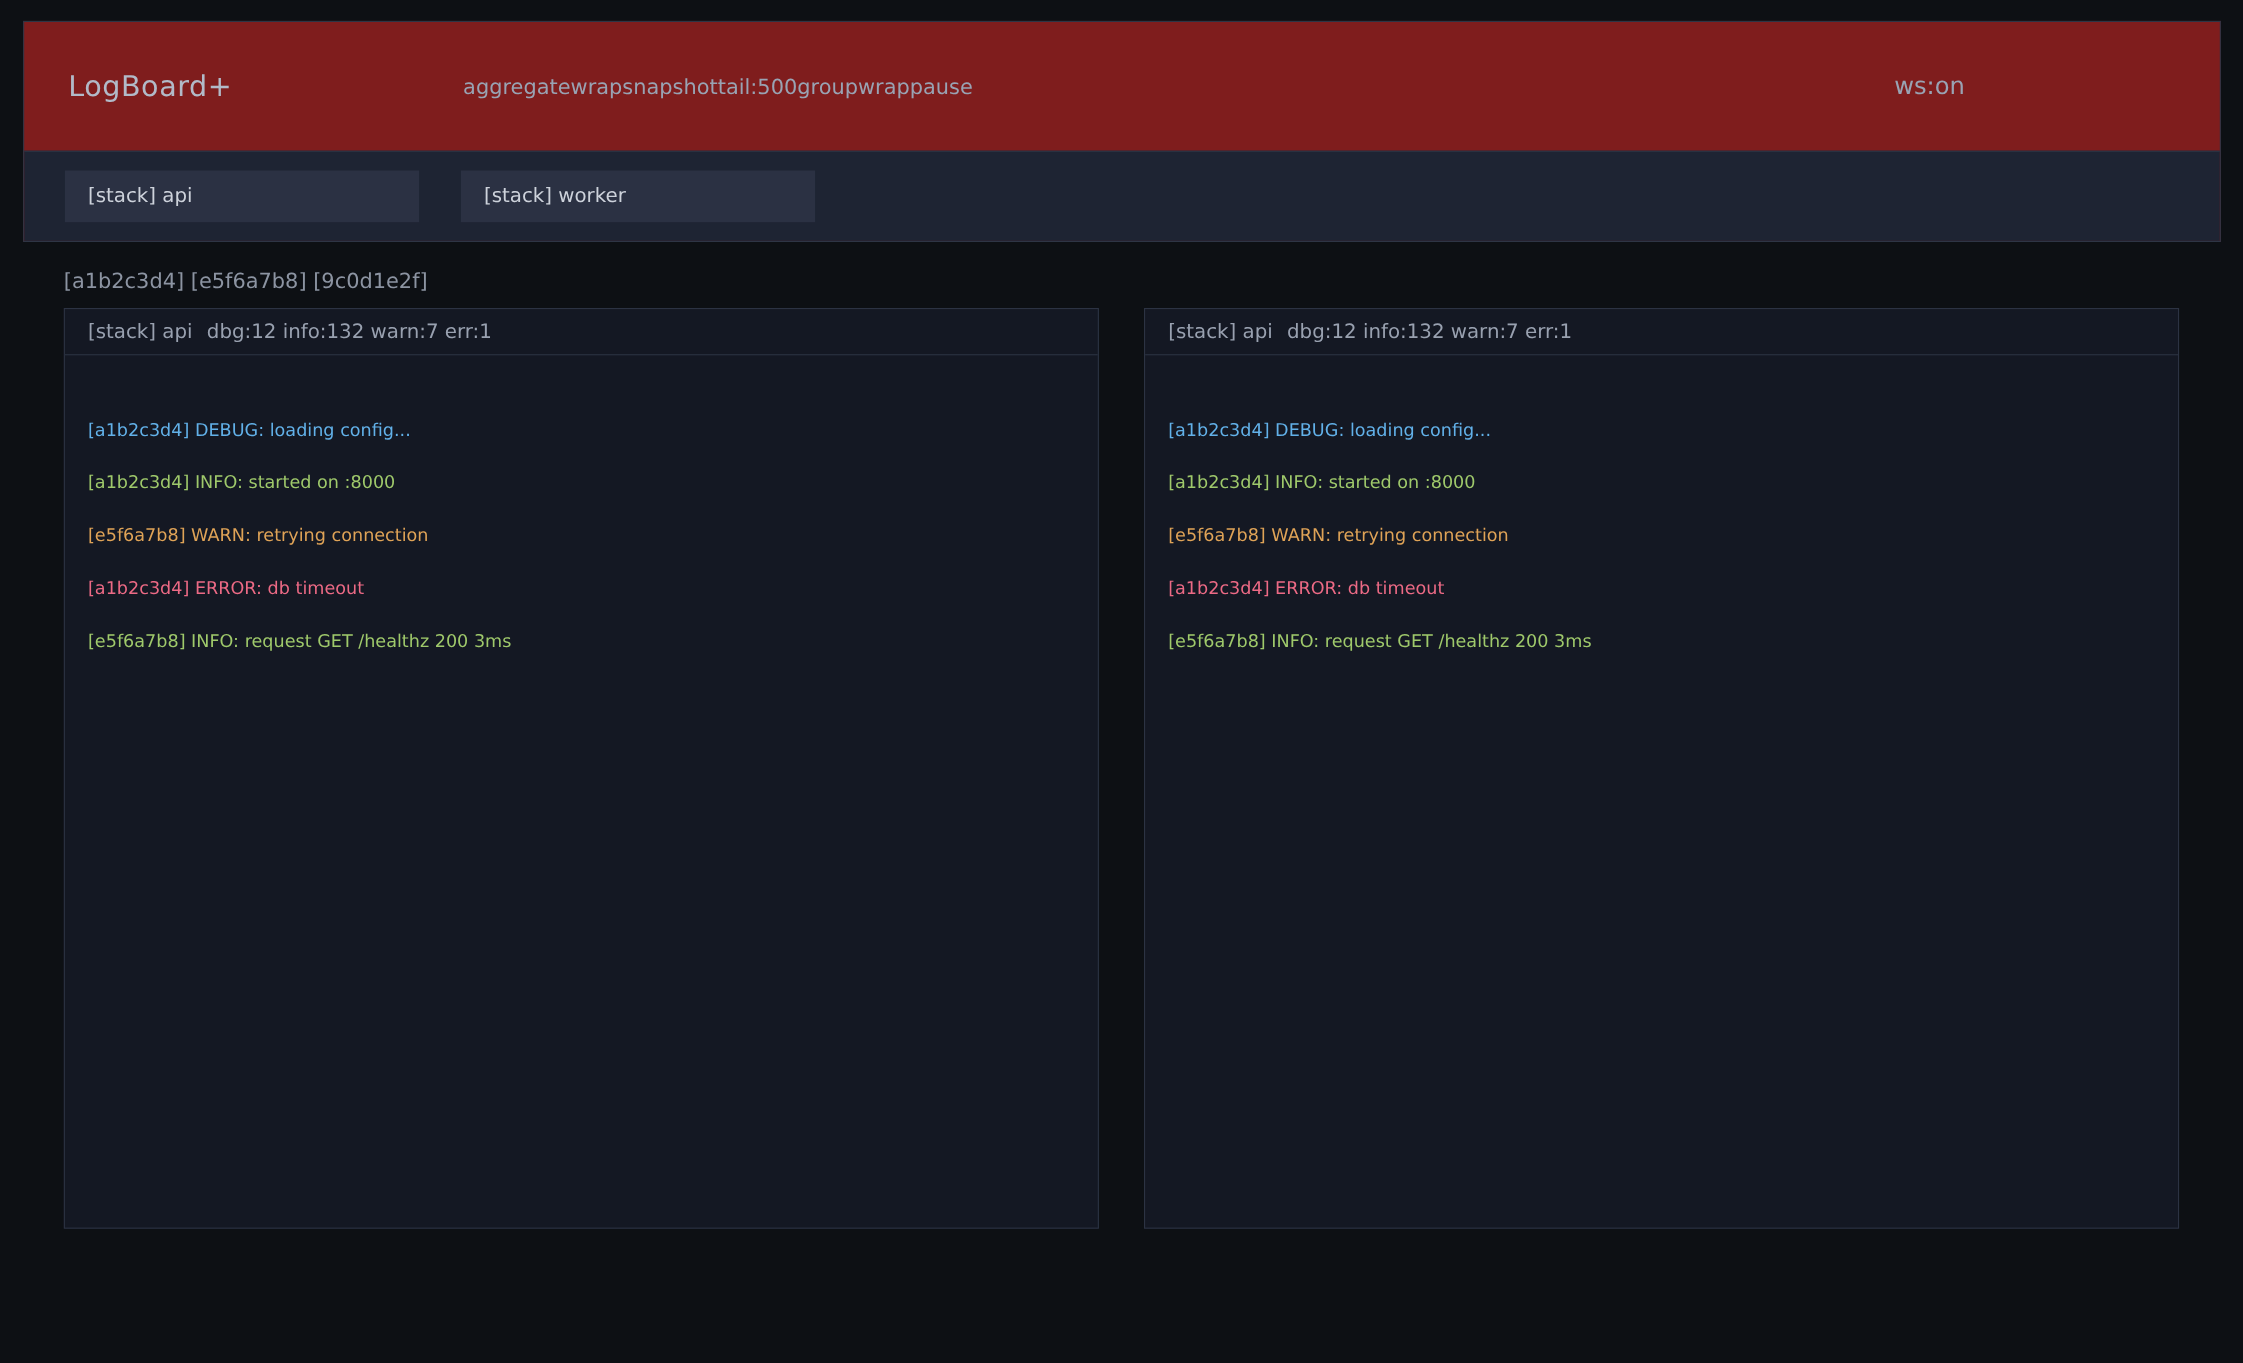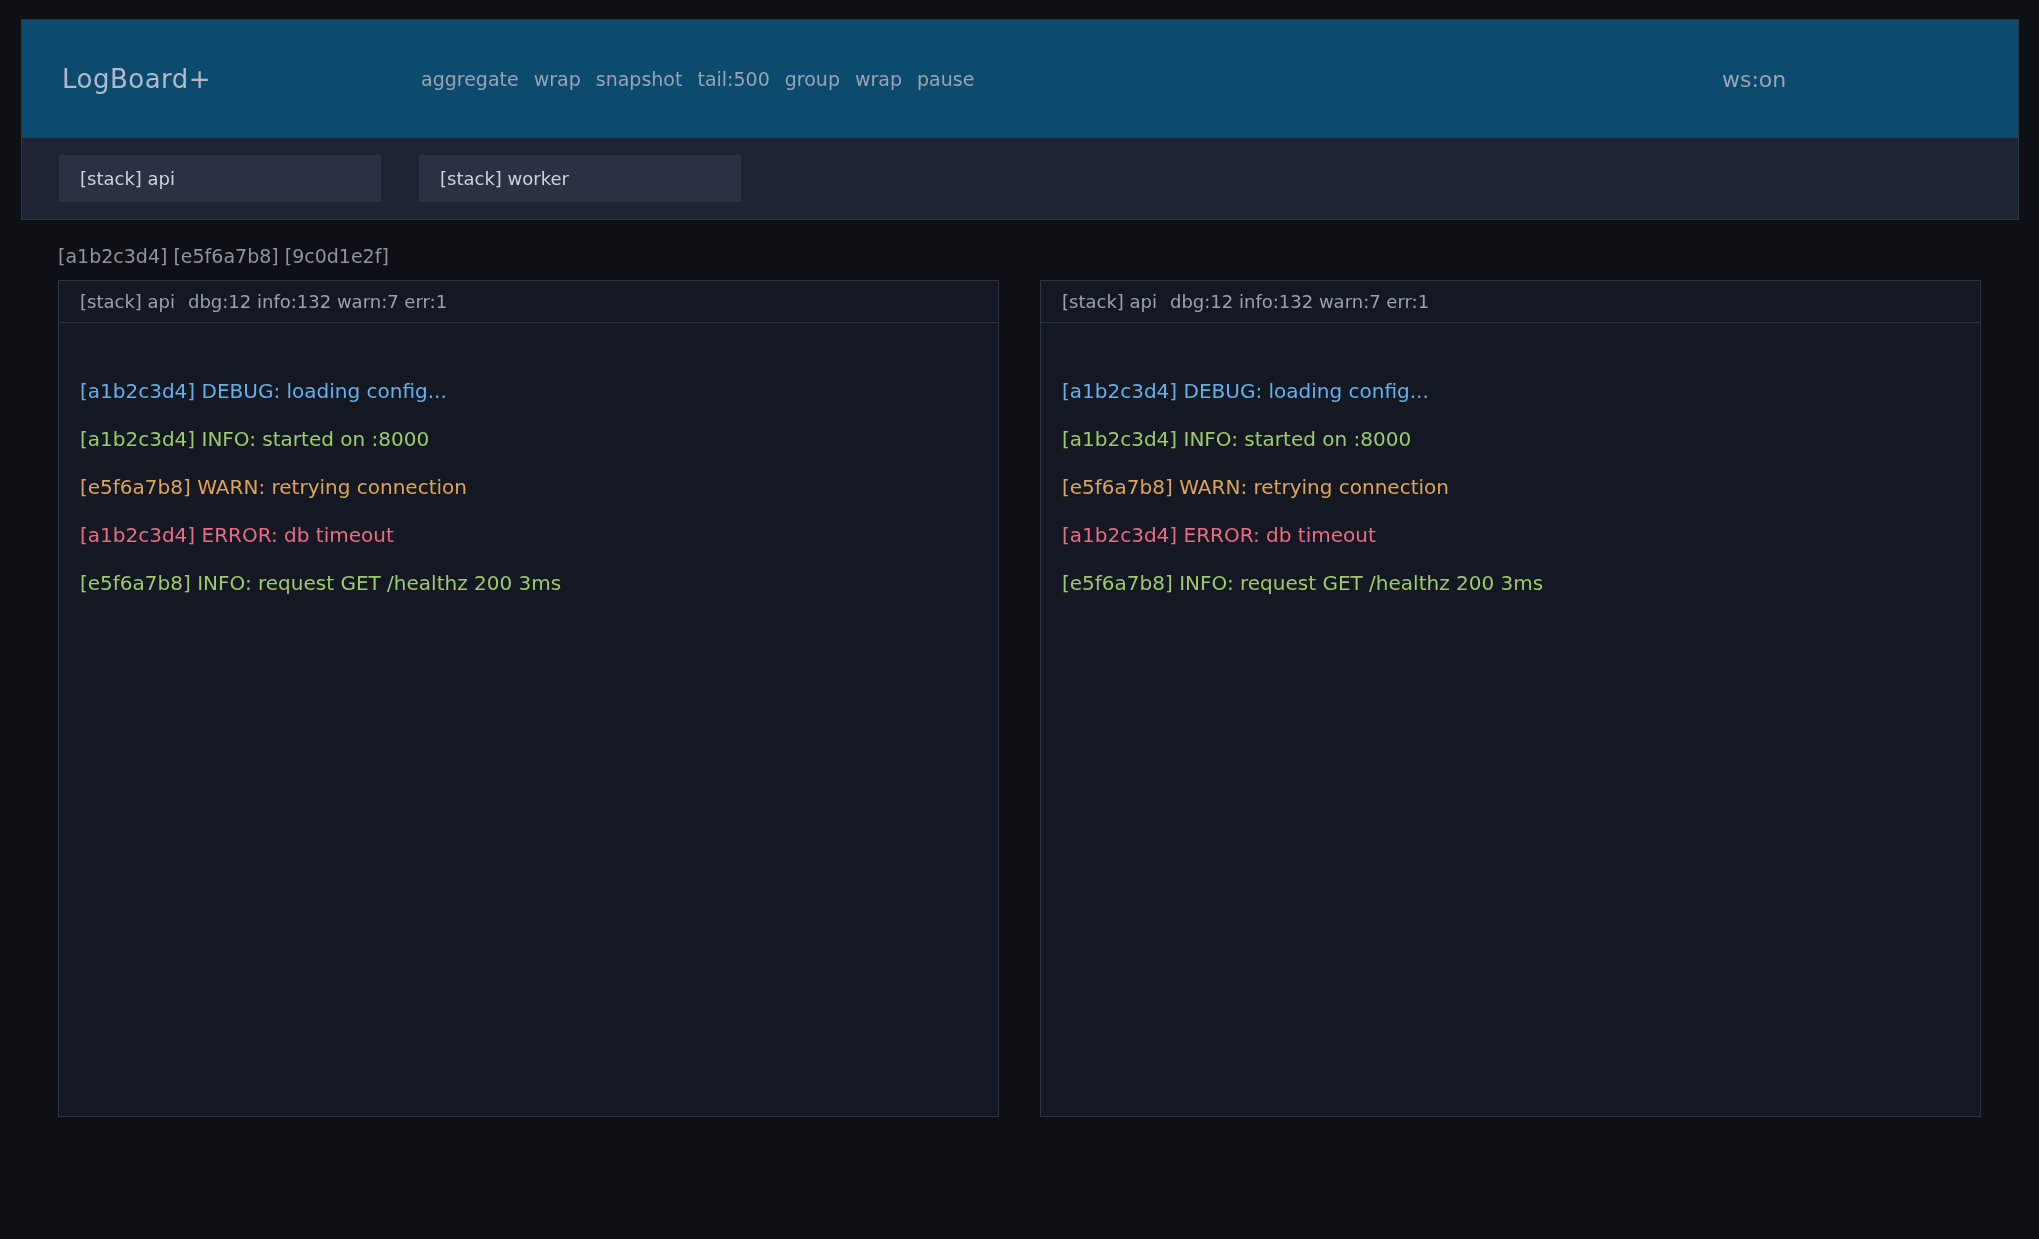--- a/index.html
+++ b/index.html
@@ -11,40 +11,39 @@
     background: #0d1014;
     font-family: "DejaVu Sans", "Liberation Sans", sans-serif;
     overflow: hidden;
   }
 
   
   .header-box {
     position: absolute;
     left: 21px; top: 19px;
     width: 1998px; height: 201px;
-    background: #0c4a6e;
+    background: #7f1d1d;
     border: 1px solid #2e3545;
     display: flex;
     flex-direction: column;
   }
   .topbar { position: relative; flex: 1; }
   .app-title {
     position: absolute;
     left: 40px; top: 50%;
     transform: translateY(-50%);
     font-size: 26px;
     letter-spacing: 0.5px;
     color: #b2bac8;
   }
   .header-nav {
     position: absolute;
     left: 399px; top: 50%;
     transform: translateY(-50%);
     display: flex;
-    gap: 15px;
     font-size: 19px;
     color: #99a3b3;
     white-space: nowrap;
   }
   .nav-item { cursor: pointer; }
   .ws-status {
     position: absolute;
     left: 1700px; top: 50%;
     transform: translateY(-50%);
     font-size: 22px;
@@ -102,21 +101,21 @@
     padding: 0 21px;
     font-size: 18px;
     color: #99a1b0;
     white-space: pre;
   }
   .panel-counts { margin-left: 13px; }
   .log-lines { padding: 44px 21px 0 21px; }
   .log-line {
     height: 48px;
     line-height: 48px;
-    font-size: 20px;
+    font-size: 16px;
     white-space: pre;
     overflow: hidden;
   }
 </style>
 </head>
 <body>
 
 <div class="screen">
 
   <div class="header-box">

